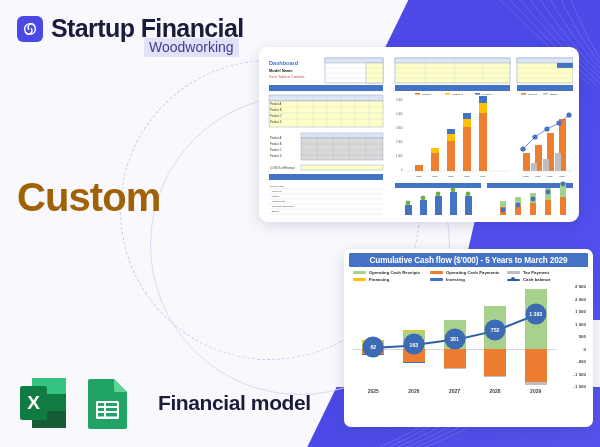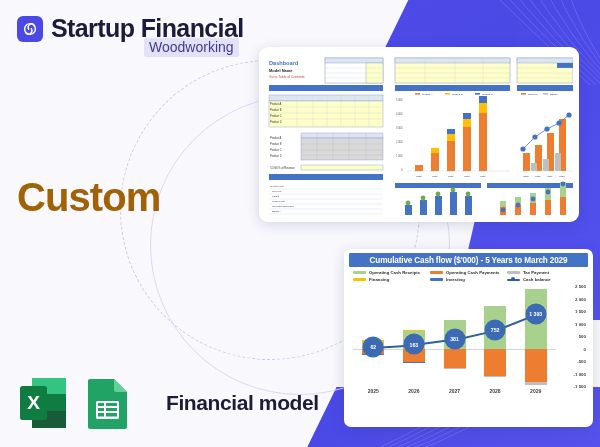--- a/index.html
+++ b/index.html
@@ -67,21 +67,21 @@
   
   .headline {
     position:absolute; left:17px; top:172px;
     font-size:40px; font-weight:bold; color:#a16207;
     line-height:1.28; letter-spacing:-0.9px;
   }
 
   
   .footer-row { position:absolute; left:18px; top:375px; display:flex; align-items:center; gap:12px; }
   .xls-icon, .gs-icon { width:52px; height:56px; position:relative; }
-  .foot-label { font-size:21px; font-weight:bold; color:#1b1b3a; letter-spacing:-0.4px; margin-left:20px; }
+  .foot-label { font-size:21px; font-weight:bold; color:#1b1b3a; letter-spacing:-0.4px; margin-left:12px; }
 
   
   .dash-card {
     position:absolute; left:259px; top:47px;
     width:320px; height:175px;
     background:#ffffff; border-radius:9px;
     box-shadow:0 3px 14px rgba(40,40,90,.16);
     overflow:hidden;
     padding:6px;
   }

